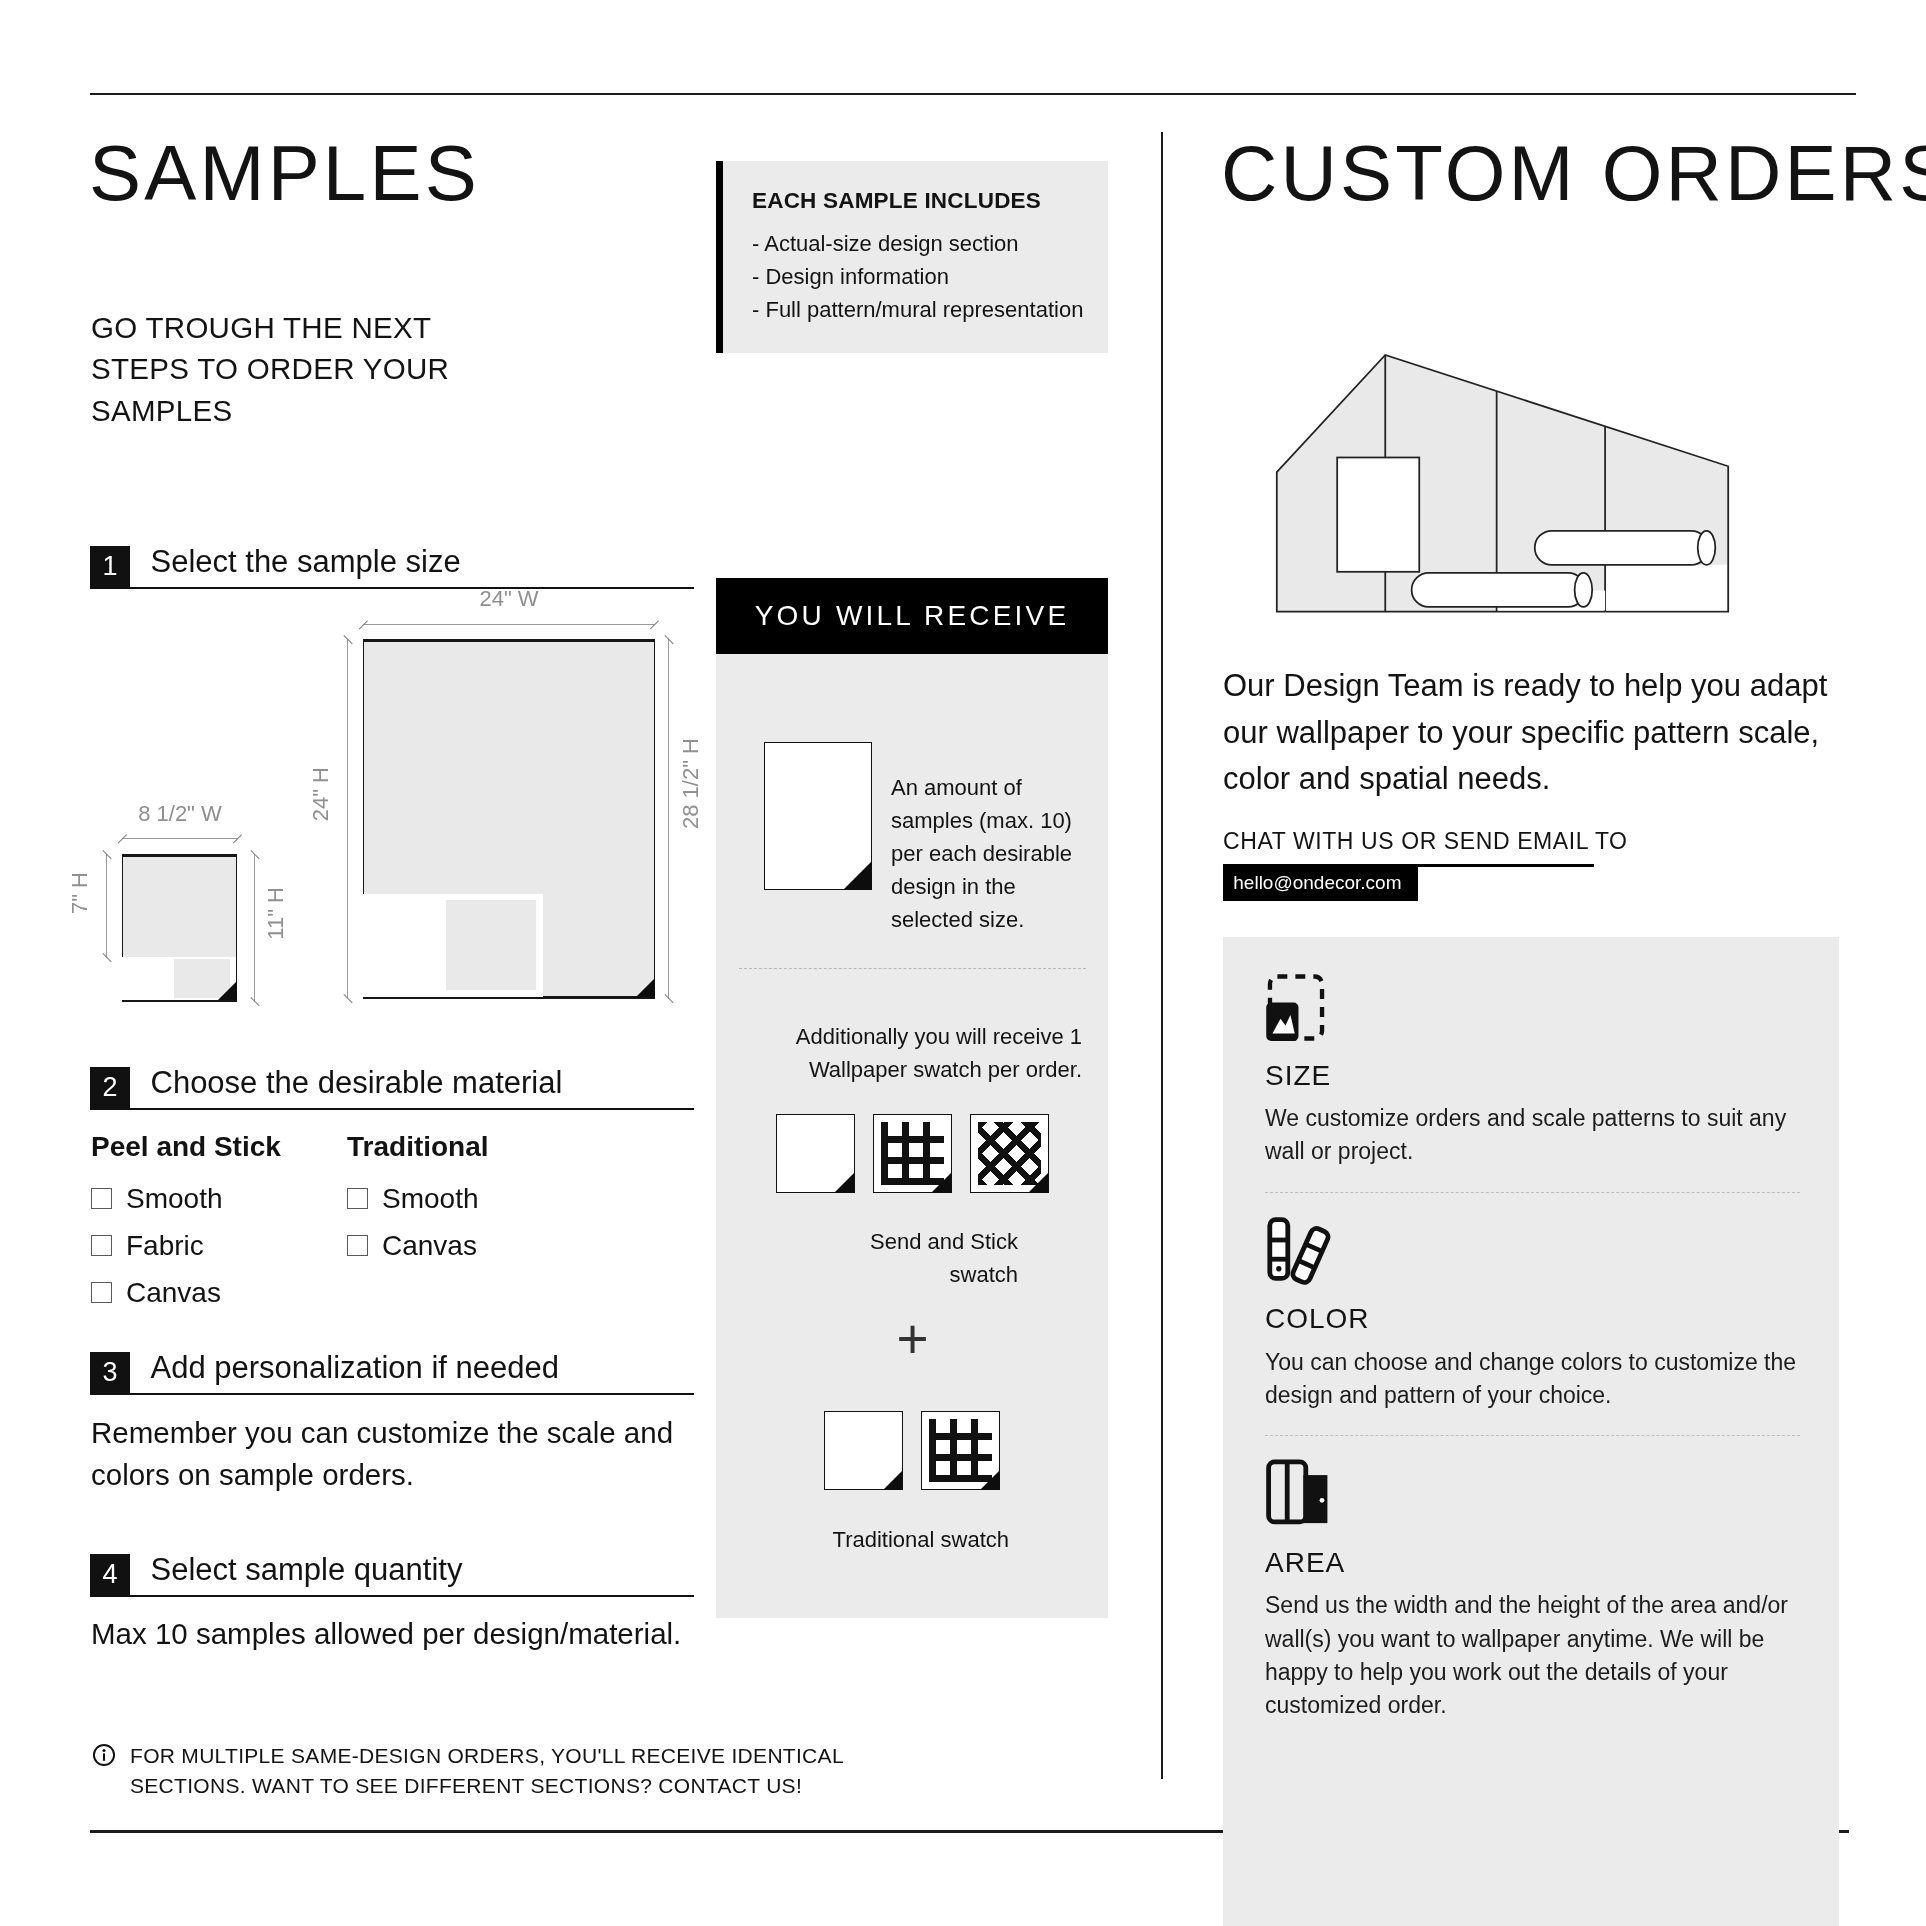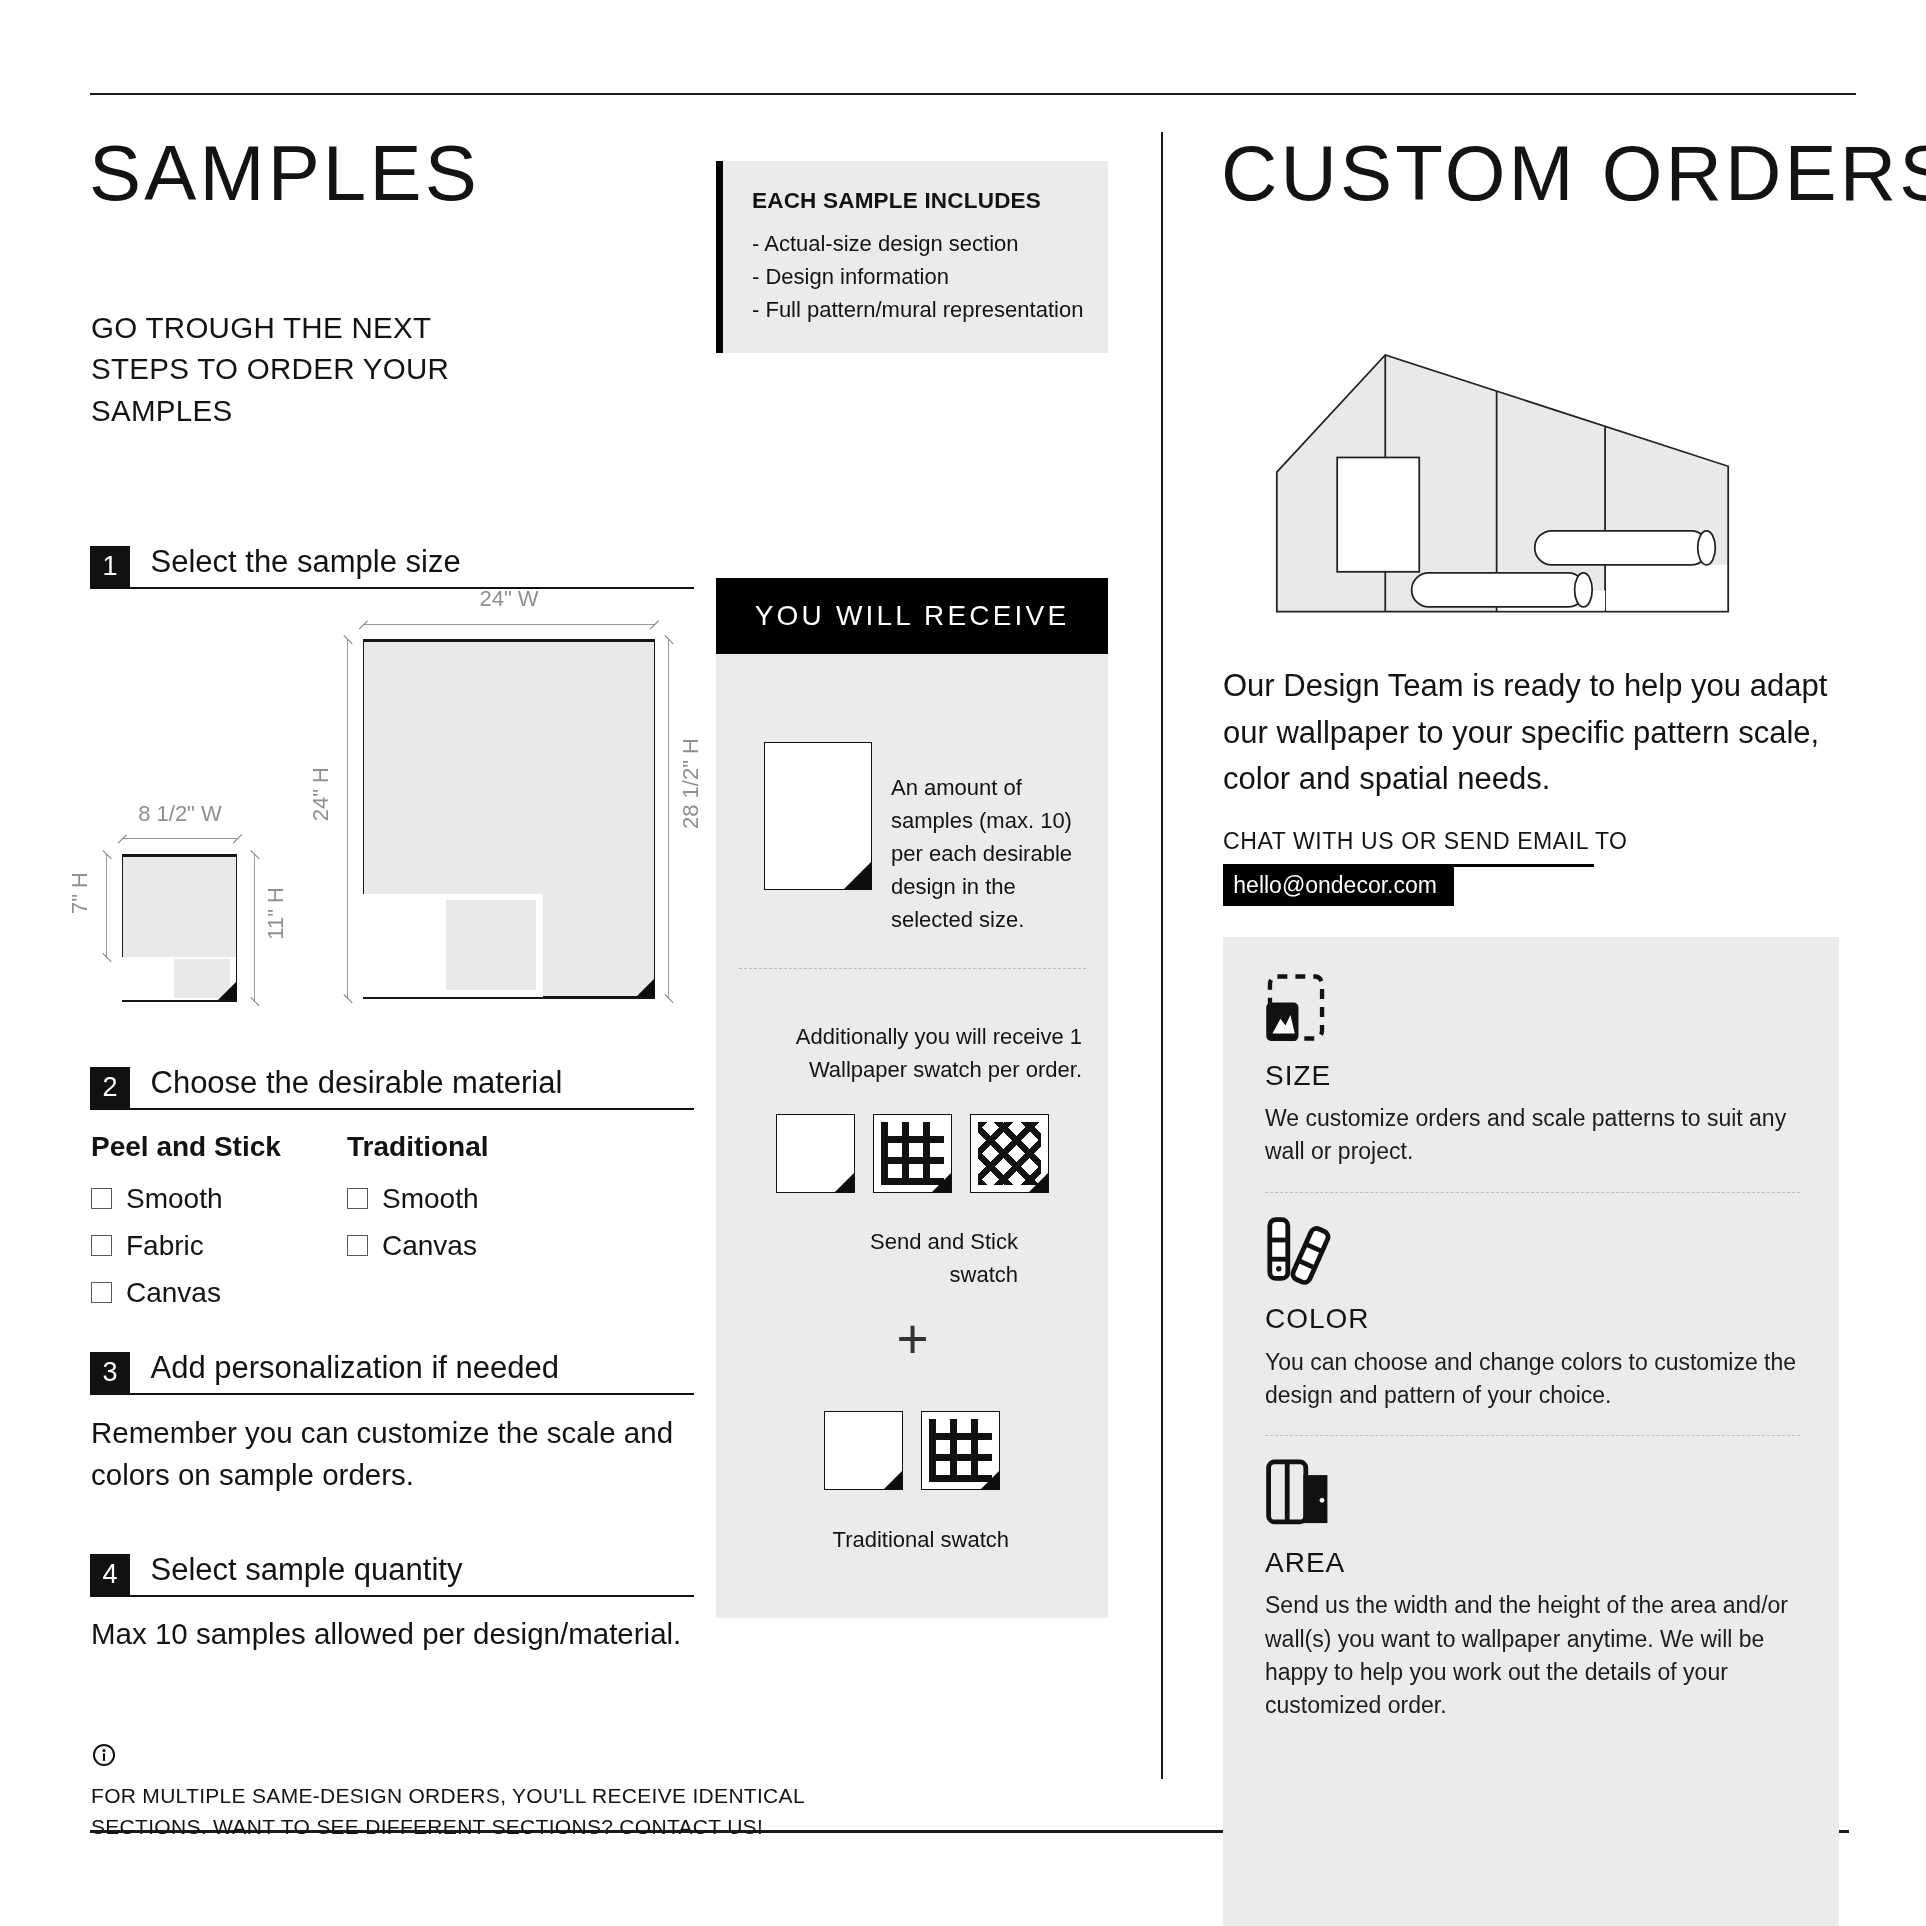--- a/index.html
+++ b/index.html
@@ -62,28 +62,28 @@
   .swatch { width:79px; height:79px; background:#fff; border:1.9px solid #111; position:relative; box-sizing:border-box; }
   .swatch .fold { border-left-width:20.5px; border-bottom-width:20.5px; }
   .pat { position:absolute; inset:7px; }
   .pat-grid { background-image:repeating-linear-gradient(90deg,#111 0 7px,transparent 7px 21px),
                                repeating-linear-gradient(0deg,#111 0 7px,transparent 7px 21px); }
   .pat-cross { background-image:repeating-linear-gradient(45deg,#111 0 6.4px,transparent 6.4px 18.6px),
                                 repeating-linear-gradient(135deg,#111 0 6.4px,transparent 6.4px 18.6px); }
 
   
   .chat-label { font-size:23px; letter-spacing:0.6px; }
-  .email-badge { position:absolute; background:#000; color:#fff; font-size:23px; padding:5.8px 16.7px 7px 10.3px;text-align:right; }
+  .email-badge { position:absolute; background:#000; color:#fff; font-size:19px; padding:5.8px 16.7px 7px 10.3px;text-align:right; }
   .features-panel { position:absolute; background:#ebebeb; box-sizing:border-box; padding:35px 39px 19px 42px; }
   .feat-icon { margin-bottom:16.7px; height:71px; }
   .feat-title { font-size:28px; letter-spacing:1px; margin-bottom:10.3px; }
   .feat-text { font-size:23px; line-height:1.45; color:#1c1c1c; }
   .feat-div { border-top:1.3px dashed #bdbdbd; margin:23px 0; }
 
-  .footnote { position:absolute; display:flex; gap:13px; font-size:21px; line-height:1.45; letter-spacing:0.3px;flex-direction:column; }
+  .footnote { position:absolute; display:flex; gap:13px; font-size:21px; line-height:1.45; letter-spacing:0.3px; }
   .footnote .txt { max-width:764px; }
 </style>
 </head>
 <body>
 
 <div id="canvas">
 
   <div class="rule" style="left:90px; top:93px; width:1766px; height:1.9px;"></div>
   <div class="rule" style="left:90px; top:1830px; width:1759px; height:2.6px;"></div>
 

